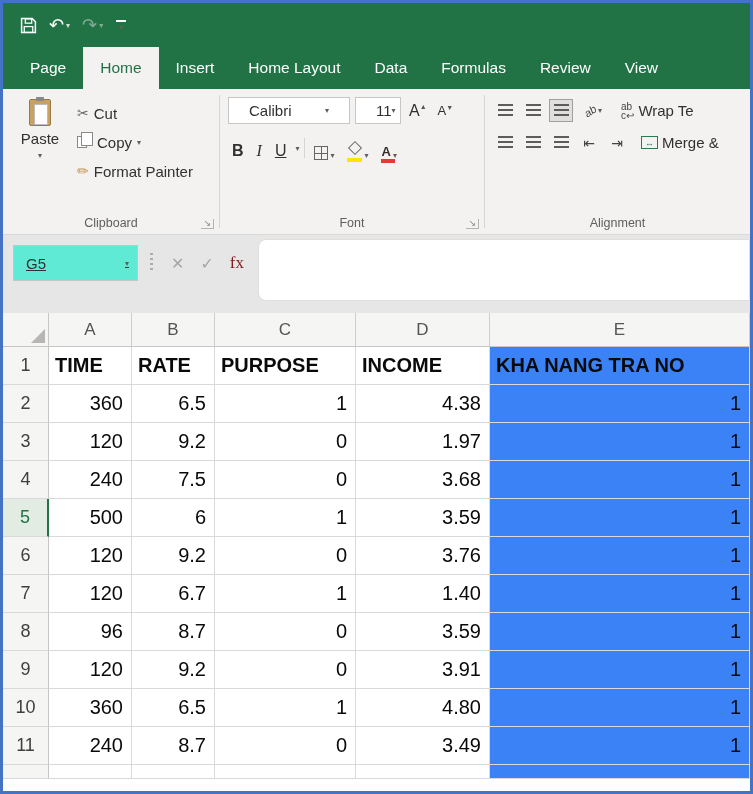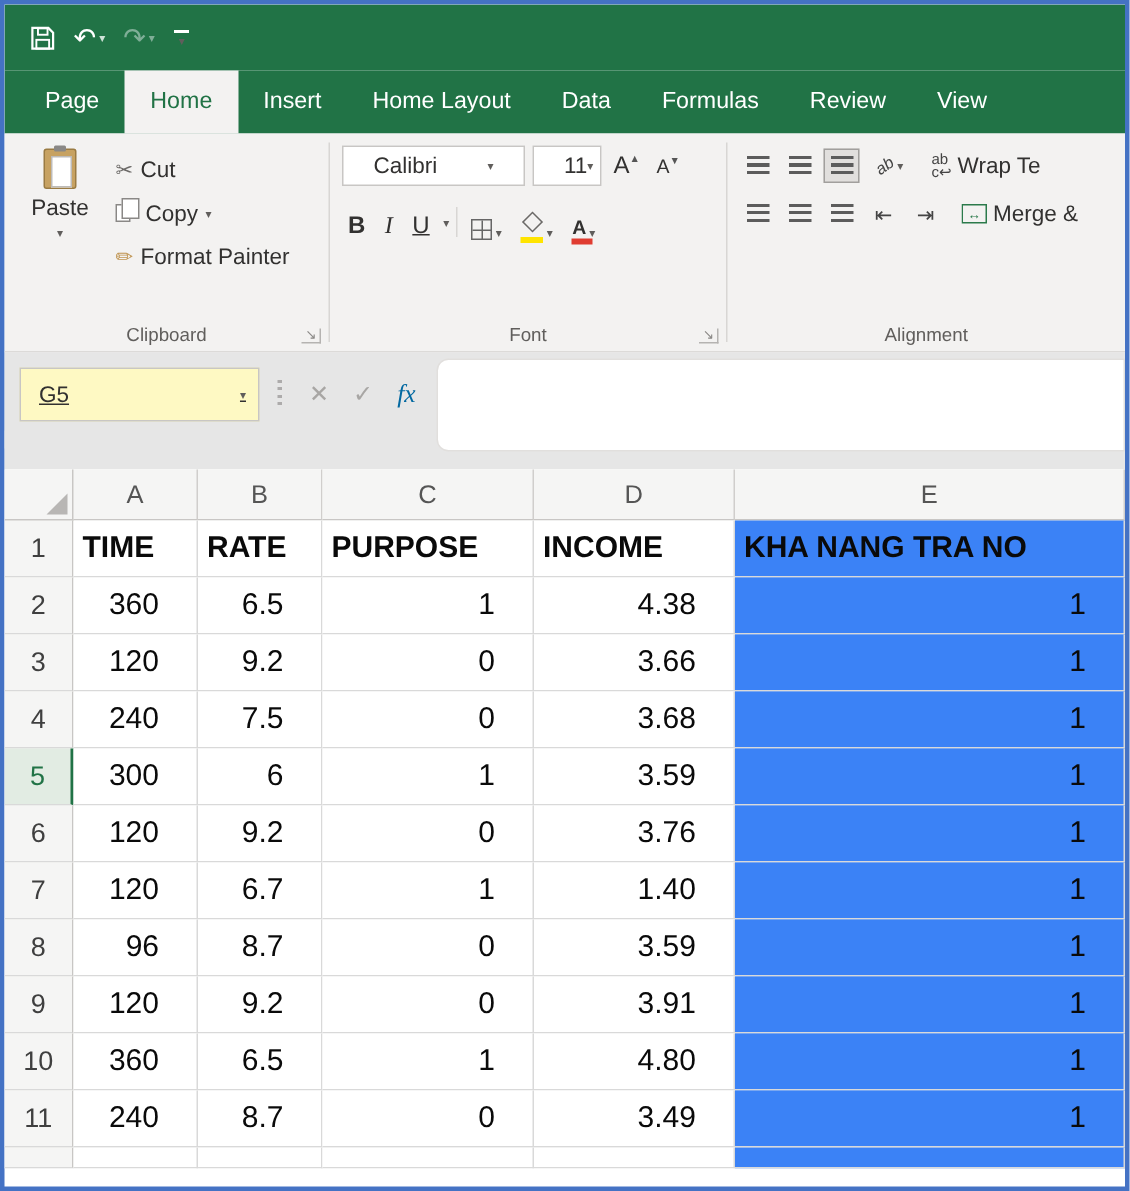--- a/index.html
+++ b/index.html
@@ -72,38 +72,38 @@
   .iconbtn.wide { width: 32px; }
   .bars { width: 15px; height: 13px; background: repeating-linear-gradient(to bottom, #5c5c5c 0 2px, transparent 2px 5px); }
   .ab-diag { font-size: 11px; font-style: italic; color: #444; transform: rotate(-35deg); display: inline-block; }
   .txtbtn { display: flex; align-items: center; gap: 4px; font-size: 15px; color: #323130; white-space: nowrap; overflow: hidden; }
   .ic-wrap { font-size: 10px; color: #444; line-height: 9px; display: inline-flex; flex-direction: column; align-items: flex-start; }
   .ic-ind { font-size: 14px; color: #444; padding: 0 2px; }
   .ic-merge { width: 17px; height: 13px; border: 1px solid #2b7a4b; display: inline-flex; align-items: center; justify-content: center; font-size: 9px; color: #2b7a4b; }
 
   
   .formula-row { height: 64px; background: #e6e6e6; display: flex; align-items: center; padding-left: 10px; position: relative; z-index: 2; }
-  .name-box { width: 160px; height: 36px; background: #fef9c3; border: 1px solid #c8c6c4; display: flex; align-items: center; justify-content: space-between; padding: 0 8px 0 12px; font-size: 15px; color: #323130; margin-top: -8px; text-decoration: underline; }
+  .name-box { width: 125px; height: 36px; background: #5eead4; border: 1px solid #c8c6c4; display: flex; align-items: center; justify-content: space-between; padding: 0 8px 0 12px; font-size: 15px; color: #323130; margin-top: -8px; text-decoration: underline; }
   .grip { width: 3px; height: 20px; margin: -8px 10px 0 12px; background: repeating-linear-gradient(to bottom, #adabab 0 2px, transparent 2px 5px); }
   .fxb { font-size: 16px; color: #a8a6a4; padding: 0 8px; margin-top: -8px; }
-  .fxb.fx { font-family: "Liberation Serif", serif; font-style: italic; color: #0369a1; font-size: 17px; }
+  .fxb.fx { font-family: "Liberation Serif", serif; color: #7f1d1d; font-size: 17px; }
   .formula-input { flex: 1; height: 62px; background: #fff; border: 1px solid #e1dfdd; border-radius: 8px 0 0 8px; margin-left: 6px; align-self: flex-start; margin-top: 4px; padding: 6px 10px; font-size: 15px; color: #222; }
   .spacer-strip { height: 26px; background: #e6e6e6; margin-top: -12px; }
 
   
   .sheet { background: #fff; }
   .chead-row { display: flex; height: 34px; }
   .corner { position: relative; width: 46px; background: #f5f5f4; border-right: 1px solid #c8c6c4; border-bottom: 1px solid #c8c6c4; }
   .corner::after { content: ""; position: absolute; right: 3px; bottom: 3px; width: 0; height: 0; border-left: 14px solid transparent; border-bottom: 14px solid #b8b6b4; }
   .ch { background: #f5f5f4; border-right: 1px solid #d0cecc; border-bottom: 1px solid #c8c6c4; display: flex; align-items: center; justify-content: center; font-size: 17px; color: #555; }
   .row { display: flex; height: 38px; }
   .row.partial { height: 14px; overflow: hidden; }
   .rh { width: 46px; background: #f5f5f4; border-right: 1px solid #c8c6c4; border-bottom: 1px solid #d9d9d9; display: flex; align-items: center; justify-content: center; font-size: 18px; color: #3f3f3f; }
   .rh.sel { background: #e2ece3; color: #217346; border-right: 2px solid #217346; }
-  .c { background: #fff; border-right: 1px solid #d9d9d9; border-bottom: 1px solid #d9d9d9; display: flex; align-items: center; justify-content: flex-end; padding-right: 25px; font-size: 20px; color: #0a0a0a; overflow: hidden; white-space: nowrap; }
+  .c { background: #fff; border-right: 1px solid #d9d9d9; border-bottom: 1px solid #d9d9d9; display: flex; align-items: center; justify-content: flex-end; padding-right: 8px; font-size: 20px; color: #0a0a0a; overflow: hidden; white-space: nowrap; }
   .c.col-e { background: #3b82f6; }
   .hrow .c { justify-content: flex-start; padding-left: 6px; padding-right: 16px; font-weight: 700; }
   .w-a { width: 83px; } .w-b { width: 83px; } .w-c { width: 141px; } .w-d { width: 134px; } .w-e { flex: 1; }
 </style>
 </head>
 <body>
 
 <div class="frame">
 
   <div class="titlebar">
@@ -301,34 +301,34 @@
     <div class="c w-b">6.5</div>
     <div class="c w-c">1</div>
     <div class="c w-d">4.38</div>
     <div class="c w-e col-e">1</div>
   </div>
         <div class="row">
     <div class="rh">3</div>
     <div class="c w-a">120</div>
     <div class="c w-b">9.2</div>
     <div class="c w-c">0</div>
-    <div class="c w-d">3.66</div>
+    <div class="c w-d">1.97</div>
     <div class="c w-e col-e">1</div>
   </div>
         <div class="row">
     <div class="rh">4</div>
     <div class="c w-a">240</div>
     <div class="c w-b">7.5</div>
     <div class="c w-c">0</div>
     <div class="c w-d">3.68</div>
     <div class="c w-e col-e">1</div>
   </div>
         <div class="row">
     <div class="rh sel">5</div>
-    <div class="c w-a">300</div>
+    <div class="c w-a">500</div>
     <div class="c w-b">6</div>
     <div class="c w-c">1</div>
     <div class="c w-d">3.59</div>
     <div class="c w-e col-e">1</div>
   </div>
         <div class="row">
     <div class="rh">6</div>
     <div class="c w-a">120</div>
     <div class="c w-b">9.2</div>
     <div class="c w-c">0</div>

